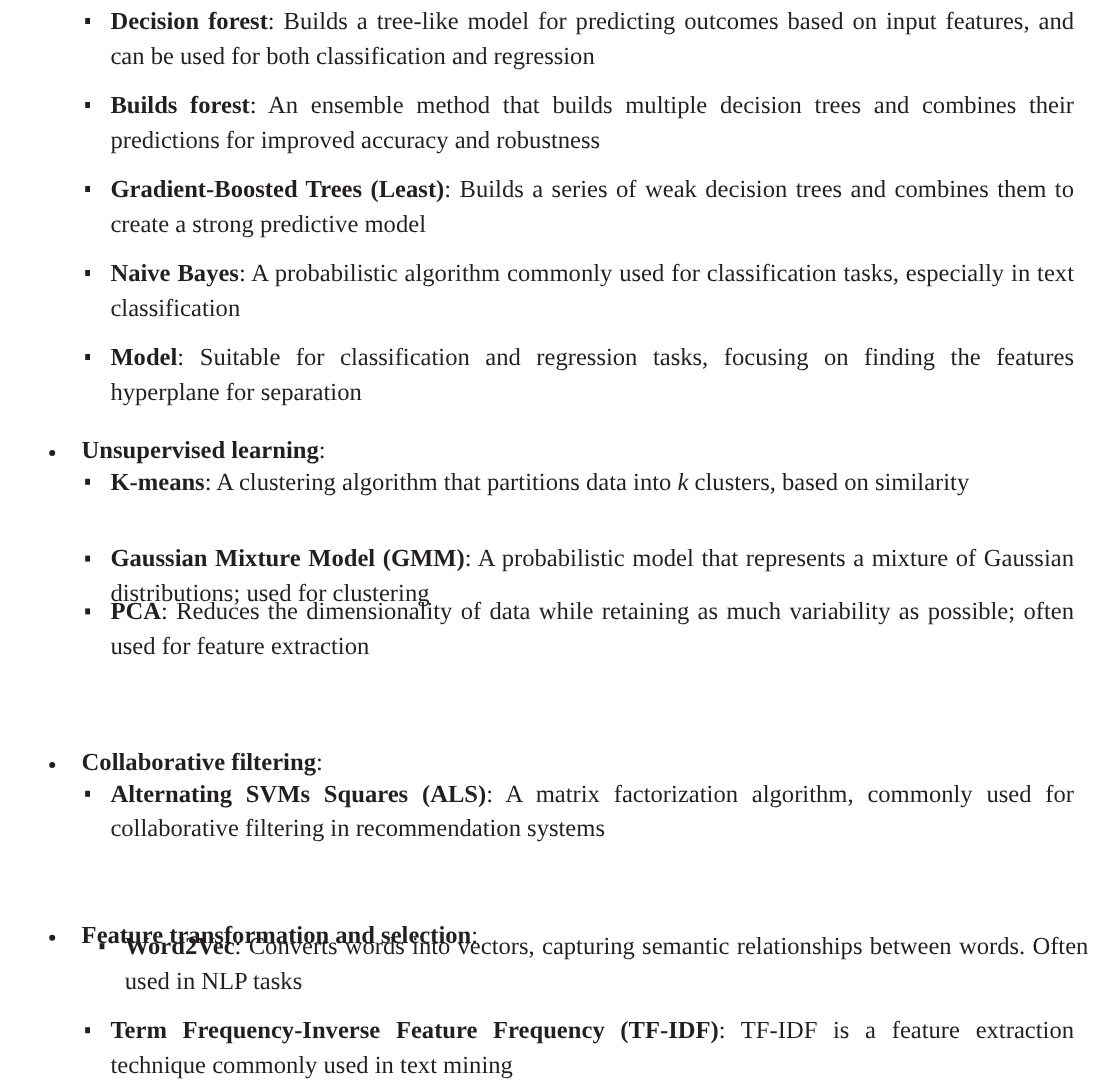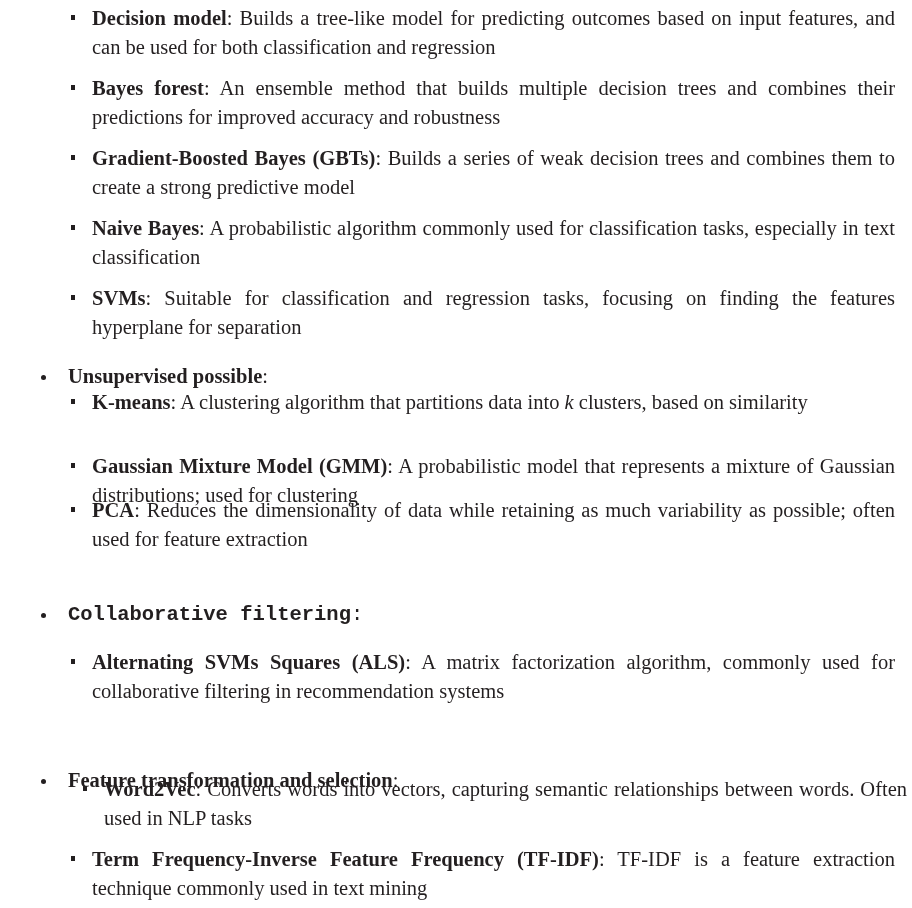--- a/index.html
+++ b/index.html
@@ -56,64 +56,64 @@
     .term { font-weight: bold; }
     .it { font-style: italic; }
   </style>
 </head>
 <body>
 
 <div class="page">
 
   <div class="item l2" style="top:4px;">
     <span class="bullet square"></span>
-    <span class="term">Decision model</span><span>:</span><span> Builds a tree-like model for predicting outcomes based on input features, and can be used for both classification and regression</span>
+    <span class="term">Decision forest</span><span>:</span><span> Builds a tree-like model for predicting outcomes based on input features, and can be used for both classification and regression</span>
   </div>
 
   <div class="item l2" style="top:74px;">
     <span class="bullet square"></span>
-    <span class="term">Bayes forest</span><span>:</span><span> An ensemble method that builds multiple decision trees and combines their predictions for improved accuracy and robustness</span>
+    <span class="term">Builds forest</span><span>:</span><span> An ensemble method that builds multiple decision trees and combines their predictions for improved accuracy and robustness</span>
   </div>
 
   <div class="item l2" style="top:144px;">
     <span class="bullet square"></span>
-    <span class="term">Gradient-Boosted Bayes (GBTs)</span><span>:</span><span> Builds a series of weak decision trees and combines them to create a strong predictive model</span>
+    <span class="term">Gradient-Boosted Trees (Least)</span><span>:</span><span> Builds a series of weak decision trees and combines them to create a strong predictive model</span>
   </div>
 
   <div class="item l2" style="top:214px;">
     <span class="bullet square"></span>
     <span class="term">Naive Bayes</span><span>:</span><span> A probabilistic algorithm commonly used for classification tasks, especially in text classification</span>
   </div>
 
   <div class="item l2" style="top:284px;">
     <span class="bullet square"></span>
-    <span class="term">SVMs</span><span>:</span><span> Suitable for classification and regression tasks, focusing on finding the features hyperplane for separation</span>
+    <span class="term">Model</span><span>:</span><span> Suitable for classification and regression tasks, focusing on finding the features hyperplane for separation</span>
   </div>
 
   <div class="item l1" style="top:362px;">
     <span class="bullet disc"></span>
-    <span class="term">Unsupervised possible</span><span>:</span>
+    <span class="term">Unsupervised learning</span><span>:</span>
   </div>
 
   <div class="item l2" style="top:388px;">
     <span class="bullet square"></span>
     <span class="term">K-means</span><span>:</span><span> A clustering algorithm that partitions data into </span><span class="it">k</span><span> clusters, based on similarity</span>
   </div>
 
   <div class="item l2" style="top:452px;">
     <span class="bullet square"></span>
     <span class="term">Gaussian Mixture Model (GMM)</span><span>:</span><span> A probabilistic model that represents a mixture of Gaussian distributions; used for clustering</span>
   </div>
 
   <div class="item l2" style="top:496px;">
     <span class="bullet square"></span>
     <span class="term">PCA</span><span>:</span><span> Reduces the dimensionality of data while retaining as much variability as possible; often used for feature extraction</span>
   </div>
 
-  <div class="item l1" style="top:600px;font-family:Liberation Mono, monospace;">
+  <div class="item l1" style="top:622px;">
     <span class="bullet disc"></span>
     <span class="term">Collaborative filtering</span><span>:</span>
   </div>
 
   <div class="item l2" style="top:648px;">
     <span class="bullet square"></span>
     <span class="term">Alternating SVMs Squares (ALS)</span><span>:</span><span> A matrix factorization algorithm, commonly used for collaborative filtering in recommendation systems</span>
   </div>
 
   <div class="item l1" style="top:726px;margin-top:40px;">

